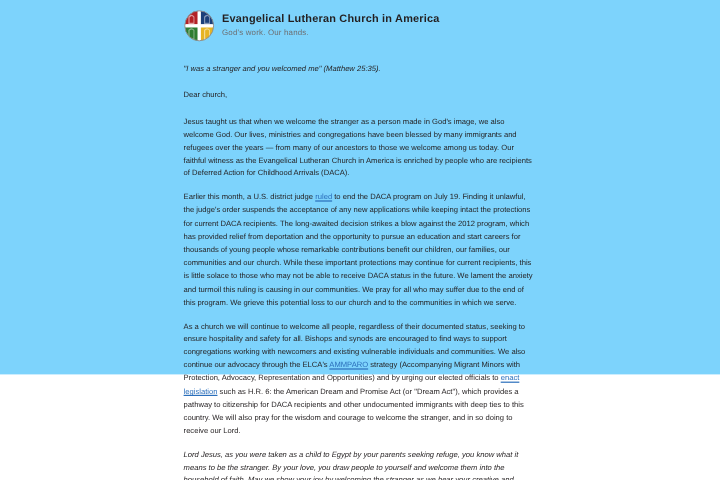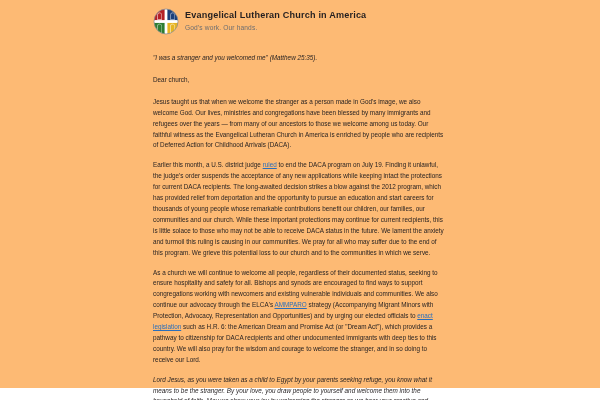--- a/index.html
+++ b/index.html
@@ -9,23 +9,23 @@
   }
   body {
     width: 600px;
     height: 400px;
     overflow: hidden;
     font-family: "Liberation Sans", sans-serif;
     color: #231f20;
   }
   .page {
     width: 600px;
-    height: 388px;
+    height: 312px;
     position: relative;
-    background: #fdba74;
+    background: #7dd3fc;
   }
   .content {
     position: absolute;
     left: 153px;
     top: 8px;
     width: 294px;
   }
 
   
   .brand {

